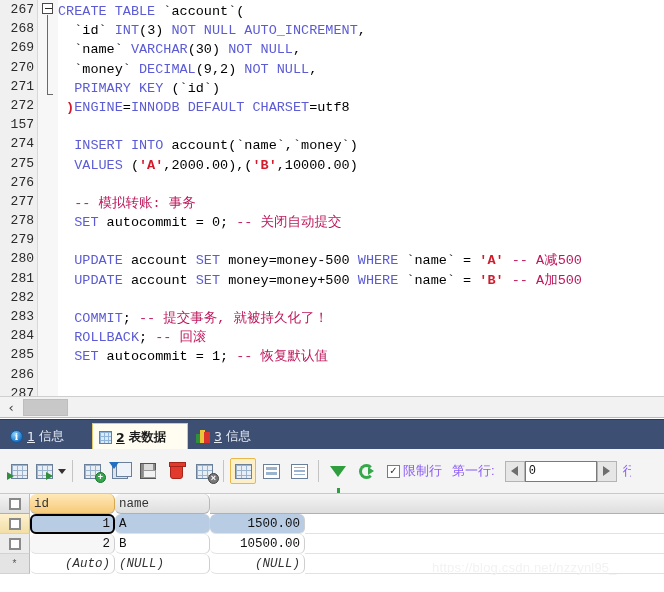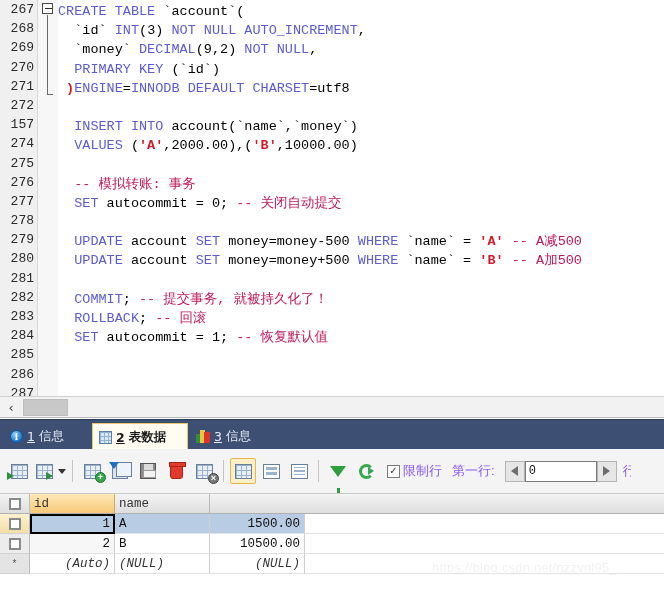--- a/index.html
+++ b/index.html
@@ -226,21 +226,21 @@
     background:#ececec; display:flex; align-items:center; justify-content:center;
   }
   .gsel-hdr { background:#ebebeb; }
   .gsel .cb {
     width:12px;height:12px;border:2px solid #8a8a8a;background:#fff;
   }
   .gcell {
     border-right:1px solid #cfcfcf; border-bottom:1px solid #e2e2e2;
     font-family:"Liberation Mono", monospace; font-size:12.5px;
     display:flex; align-items:center; padding:0 4px; color:#111;
-    overflow:hidden; white-space:nowrap;
+    overflow:hidden; white-space:nowrap;border-radius:6px;
   }
   .c-id   { width:85px; }
   .c-name { width:95px; }
   .c-money{ width:95px; }
   .hdr .gcell {
     background:linear-gradient(#f4f4f4,#dedede);
     border-right:1px solid #b9b9b9; border-bottom:1px solid #b0b0b0;
     color:#333;
   }
   .hdr .gcell.active-col {
@@ -270,20 +270,21 @@
 
   <div class="editor">
     <div class="gutter"></div>
     <div class="fold-col">
       <div class="fold-box"></div>
       <div class="fold-line"></div>
     </div>
     <div class="code-area" id="code-area">
         <div class="line"><span class="codetext"><span class="kw">CREATE TABLE </span><span class="plain">`account`(</span></span></div>
         <div class="line"><span class="codetext"><span class="plain">  `id` </span><span class="kw">INT</span><span class="plain">(3) </span><span class="kw">NOT NULL AUTO_INCREMENT</span><span class="plain">,</span></span></div>
+        <div class="line"><span class="codetext"><span class="plain">  `name` </span><span class="kw">VARCHAR</span><span class="plain">(30) </span><span class="kw">NOT NULL</span><span class="plain">,</span></span></div>
         <div class="line"><span class="codetext"><span class="plain">  `money` </span><span class="kw">DECIMAL</span><span class="plain">(9,2) </span><span class="kw">NOT NULL</span><span class="plain">,</span></span></div>
         <div class="line"><span class="codetext"><span class="plain">  </span><span class="kw">PRIMARY KEY</span><span class="plain"> (`id`)</span></span></div>
         <div class="line"><span class="codetext"><span class="str"> )</span><span class="kw">ENGINE</span><span class="plain">=</span><span class="kw">INNODB DEFAULT CHARSET</span><span class="plain">=utf8</span></span></div>
         <div class="line"><span class="codetext"></span></div>
         <div class="line"><span class="codetext"><span class="plain">  </span><span class="kw">INSERT INTO</span><span class="plain"> account(`name`,`money`)</span></span></div>
         <div class="line"><span class="codetext"><span class="plain">  </span><span class="kw">VALUES</span><span class="plain"> (</span><span class="str">'A'</span><span class="plain">,2000.00),(</span><span class="str">'B'</span><span class="plain">,10000.00)</span></span></div>
         <div class="line"><span class="codetext"></span></div>
         <div class="line"><span class="codetext"><span class="cmt">  -- 模拟转账: 事务</span></span></div>
         <div class="line"><span class="codetext"><span class="plain">  </span><span class="kw">SET</span><span class="plain"> autocommit = 0; </span><span class="cmt">-- 关闭自动提交</span></span></div>
         <div class="line"><span class="codetext"></span></div>

